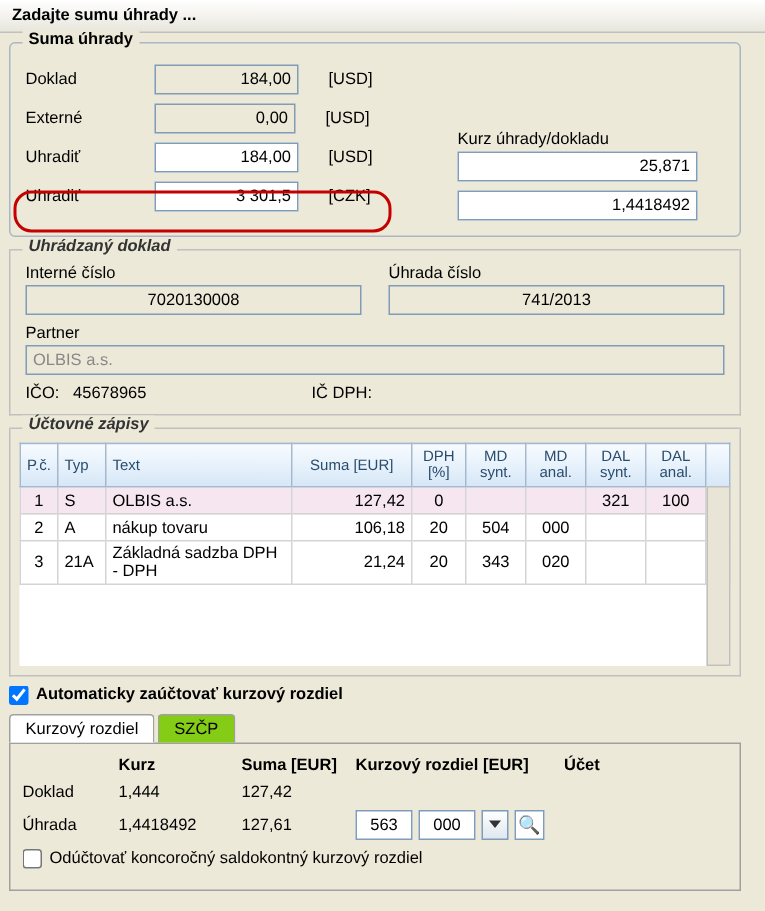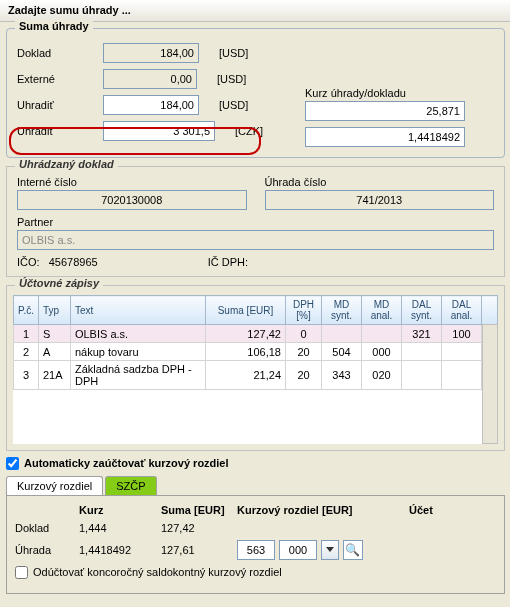--- a/index.html
+++ b/index.html
@@ -1,20 +1,20 @@
 <!DOCTYPE html>
 <html><head>
   <meta charset="utf-8">
   <style>
     * { box-sizing:border-box; margin:0; padding:0; }
     body { font-family:Tahoma,Arial,sans-serif; font-size:11px; color:#000;
            width:510px; height:607px; background:#ECE9D8; overflow:hidden; }
     .titlebar { height:22px; background:linear-gradient(#ffffff,#e8e6dc);
                 border-bottom:1px solid #c0c0c0; padding:4px 8px; font-weight:bold; }
-    .content { padding:2px 5px 6px 6px; }
+    .content { padding:2px 16px 6px 6px; }
 
     .group { border:1px solid #a9b7c6; border-radius:4px; margin:4px 0 8px 0;
              padding:14px 10px 10px 10px; position:relative; background:#ECE9D8; }
     .group .legend { position:absolute; top:-9px; left:8px; background:#ECE9D8;
                      padding:0 4px; font-weight:bold; }
     .group-sub { border:1px solid #c0c0c0; border-top:none; padding:10px 10px 8px 10px;
                  position:relative; background:#ECE9D8; margin-top:8px;}
     .group-sub::before{content:""; position:absolute; top:0; left:0; right:0; height:1px;
                  background:#c0c0c0;}
     .group-sub .legend-sub { position:absolute; top:-8px; left:8px; background:#ECE9D8;
@@ -53,21 +53,21 @@
     .chk.norm{ font-weight:normal;}
 
     .tabs { display:flex; }
     .tab { border:1px solid #a0a0a0; border-bottom:none; background:#fff;
            padding:3px 10px; margin-right:2px; border-radius:3px 3px 0 0;}
     .tab.inactive{ background:#84cc16; }
     .tabbody{ border:1px solid #a0a0a0; background:#ECE9D8; padding:8px;}
     .kr-hdr{ display:flex; font-weight:bold; margin-bottom:6px;}
     .kr-row{ display:flex; align-items:center; margin-bottom:6px;}
     .kr-c1{width:64px;} .kr-c2{width:82px;} .kr-c3{width:76px;}
-    .kr-c4{width:172px;} .kr-c5{flex:1; display:flex; gap:4px; align-items:center;}
+    .kr-c4{width:139px;} .kr-c5{flex:1; display:flex; gap:4px; align-items:center;}
     .btn-dd{width:18px;height:20px;border:1px solid #7f9db9;background:linear-gradient(#fff,#dfe7ef);display:inline-flex;align-items:center;justify-content:center;}
     .btn-sq{width:20px;height:20px;border:1px solid #7f9db9;background:#fff;display:inline-flex;align-items:center;justify-content:center;}
     .ico-search{ color:#2255aa; font-size:12px;}
     .tri{width:0;height:0;border-left:4px solid transparent;border-right:4px solid transparent;border-top:5px solid #333;}
   </style>
 </head>
 <body>
 
 <div class="titlebar">
   <span>Zadajte sumu úhrady ...</span>
@@ -90,21 +90,21 @@
           <input class="field" style="width: 94px;" readonly="" value="0,00">
           <span class="unit">[USD]</span>
         </div>
         <div class="row">
           <span class="lbl">Uhradiť</span>
           <input class="field" style="width: 96px;" value="184,00">
           <span class="unit">[USD]</span>
         </div>
         <div class="row">
           <span class="lbl">Uhradiť</span>
-          <input class="field" style="width: 112px;" value="3 301,5">
+          <input class="field" style="width: 96px;" value="3 301,5">
           <span class="unit">[CZK]</span>
         </div>
       </div>
       <div style="flex:1; padding-top:44px;">
         <div class="small-label">Kurz úhrady/dokladu</div>
         <input class="field" style="width: 160px;" value="25,871">
         <div style="height:6px;"></div>
         <input class="field" style="width: 160px;" value="1,4418492">
       </div>
     </div>

